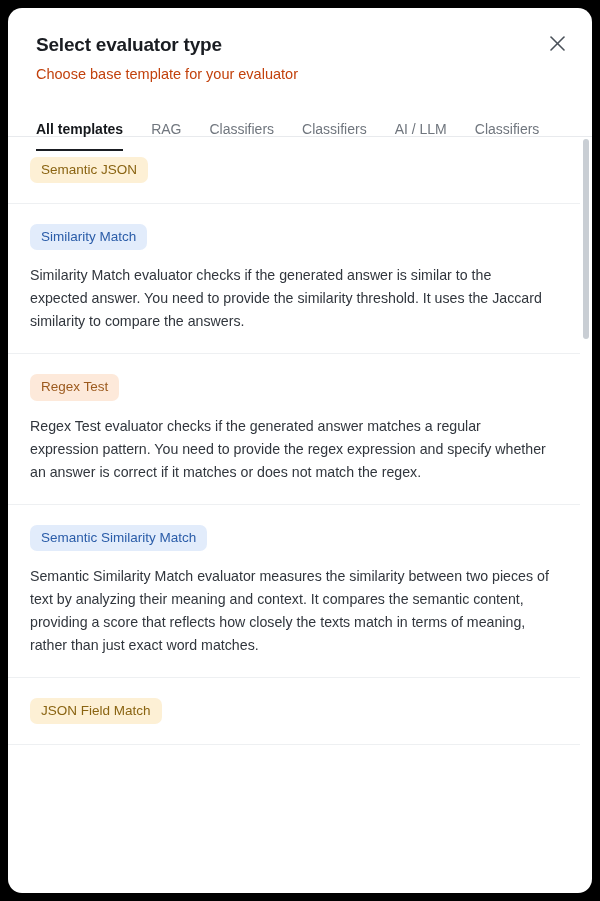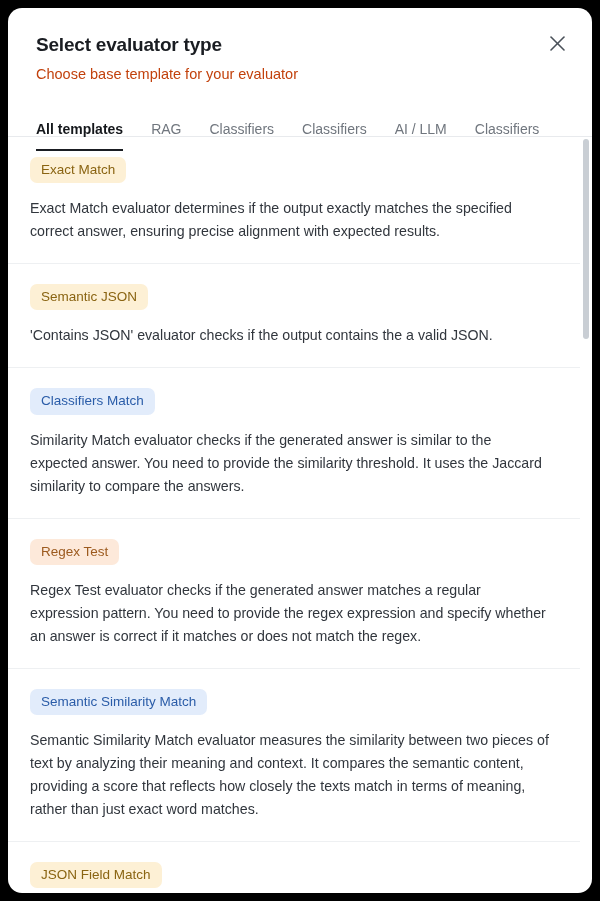--- a/index.html
+++ b/index.html
@@ -143,32 +143,27 @@
     <div class="tab">RAG</div>
     <div class="tab">Classifiers</div>
     <div class="tab">Classifiers</div>
     <div class="tab">AI / LLM</div>
     <div class="tab">Classifiers</div>
   </div>
 
   <div class="list-wrap">
     <div class="list">
 
+
       <div class="item">
-        <span class="badge amber">Exact Match</span>
-        <div class="desc">Exact Match evaluator determines if the output exactly matches the specified correct answer, ensuring precise alignment with expected results.</div>
+        <span class="badge amber">Semantic JSON</span>
       </div>
 
       <div class="item">
-        <span class="badge amber">Semantic JSON</span>
-        <div class="desc">'Contains JSON' evaluator checks if the output contains the a valid JSON.</div>
-      </div>
-
-      <div class="item">
-        <span class="badge blue">Classifiers Match</span>
+        <span class="badge blue">Similarity Match</span>
         <div class="desc">Similarity Match evaluator checks if the generated answer is similar to the expected answer. You need to provide the similarity threshold. It uses the Jaccard similarity to compare the answers.</div>
       </div>
 
       <div class="item">
         <span class="badge peach">Regex Test</span>
         <div class="desc">Regex Test evaluator checks if the generated answer matches a regular expression pattern. You need to provide the regex expression and specify whether an answer is correct if it matches or does not match the regex.</div>
       </div>
 
       <div class="item">
         <span class="badge blue">Semantic Similarity Match</span>

